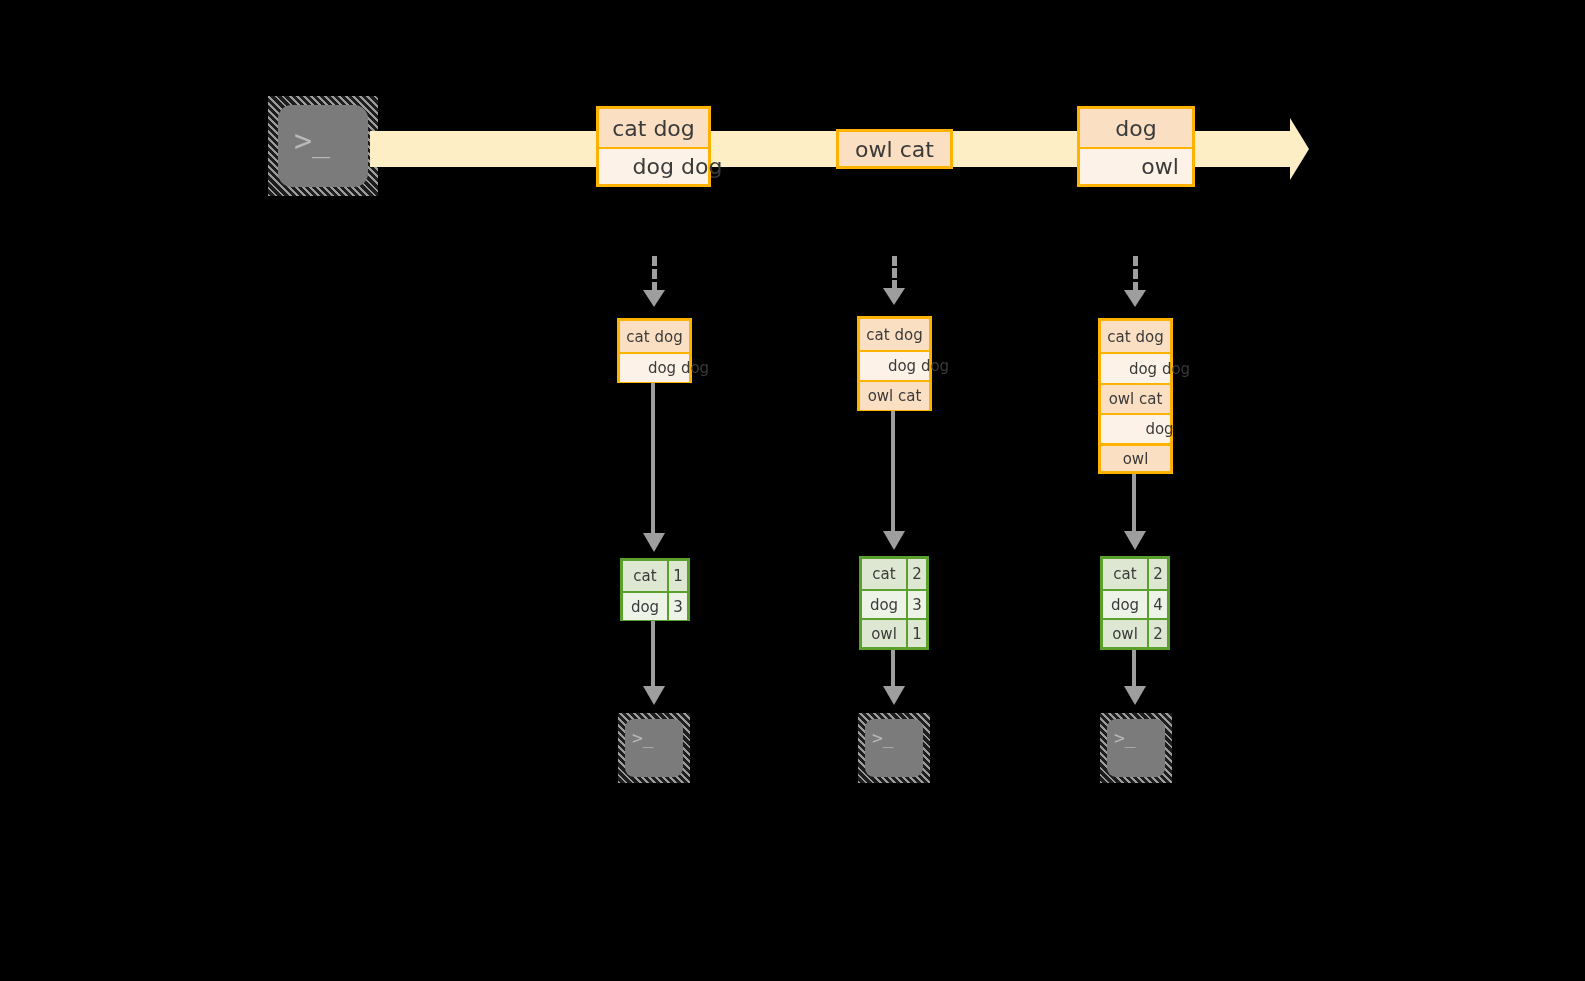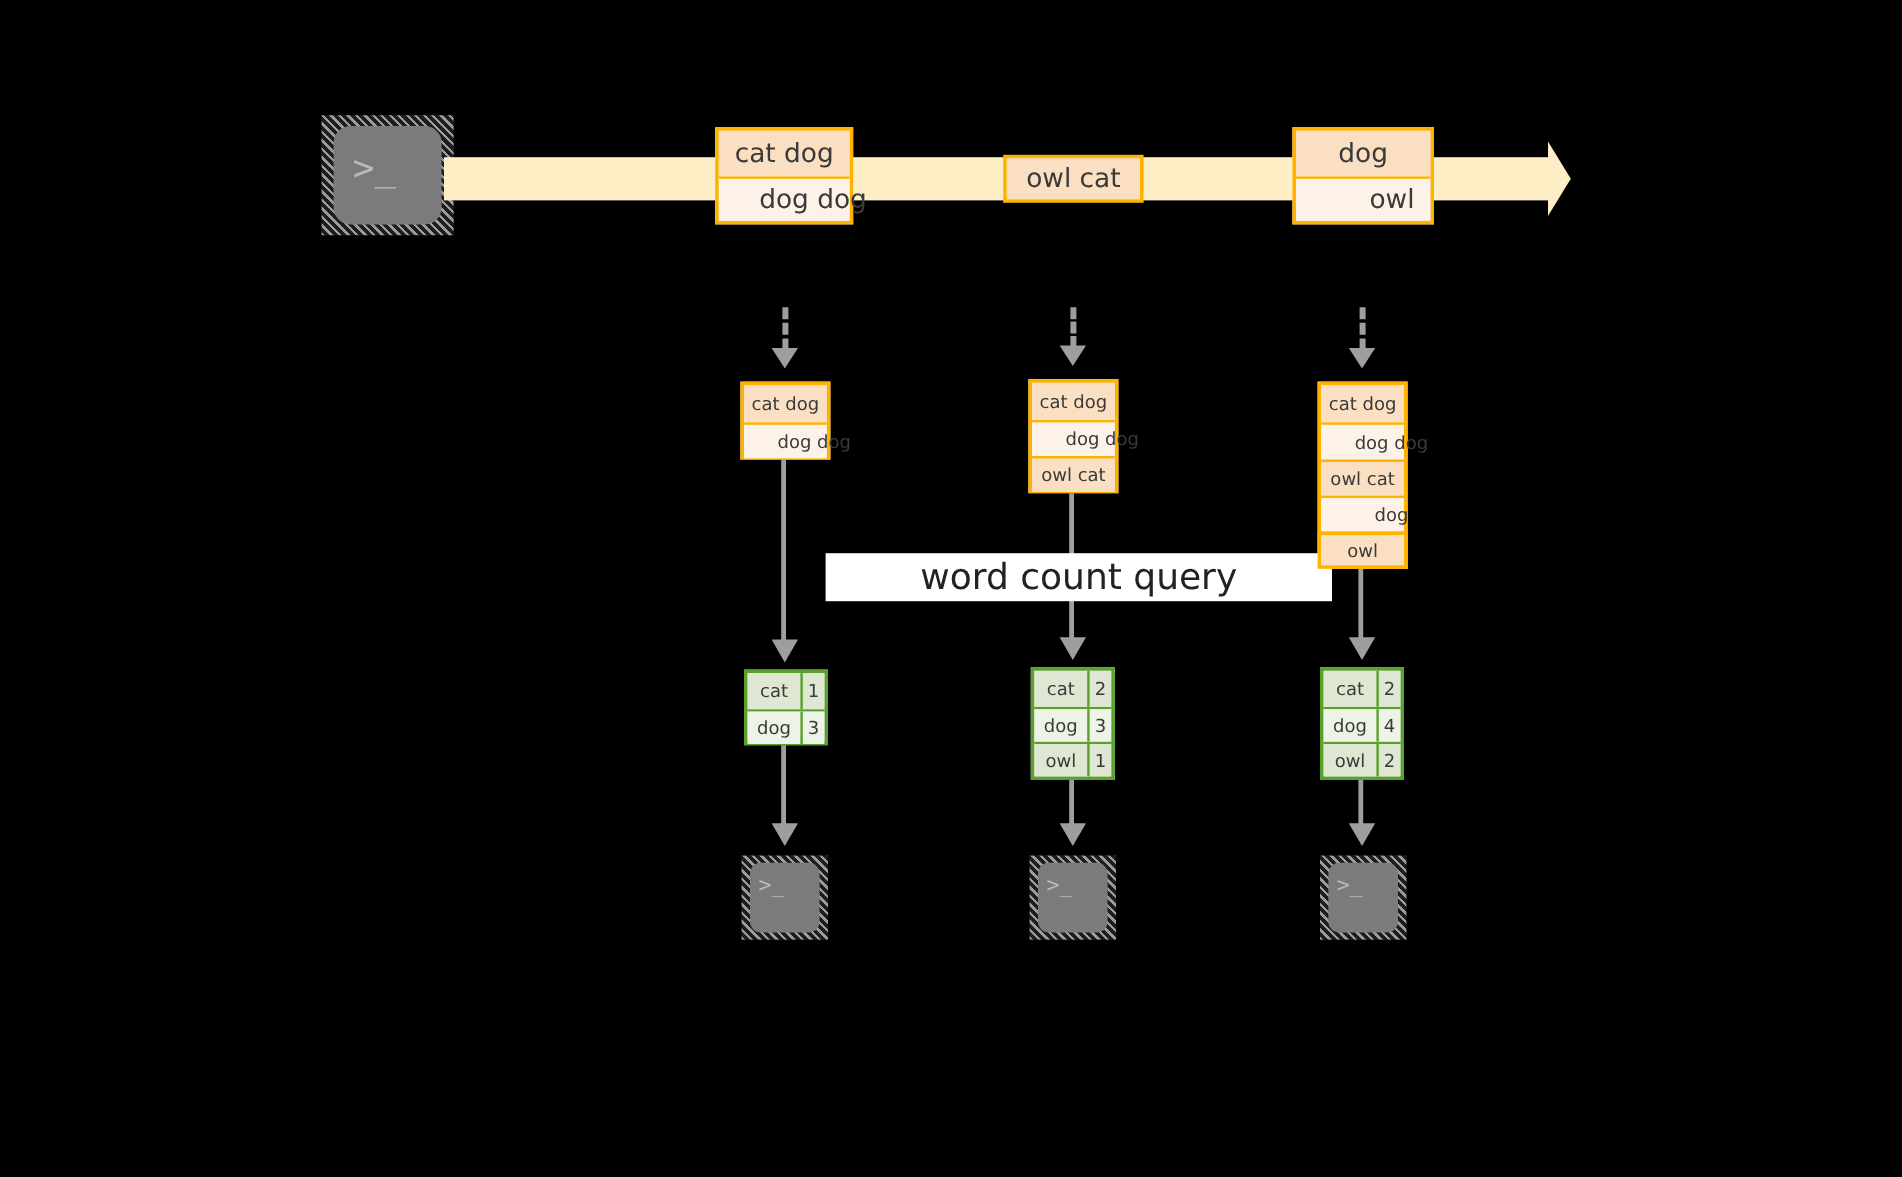--- a/index.html
+++ b/index.html
@@ -249,19 +249,18 @@
   </div>
 
   <div class="vline" style="left:1132px; top:650px; width:4px; height:38px;"></div>
   <div class="vhead" style="left:1124px; top:686px; border-width:19px 11px 0 11px;"></div>
 
   <div class="terminal" style="left:1100px; top:713px; width:72px; height:70px;">
     <div class="inner" style="left:7px; top:6px; right:7px; bottom:6px; border-radius:9px;"></div>
     <div class="prompt" style="left:14px; top:16px; font-size:18px;">&gt;_</div>
   </div>
 
-  <div class="banner" style="left:688px; top:461px; width:422px; height:40px; font-size:30px;">word count query</div>
 
   <div class="obox" style="left:1098px; top:443px; width:75px; height:31px; font-size:15px;">
     <div class="ocell dark" style="height:25px;">owl</div>
   </div>
 
 </div>
 
 </body></html>

